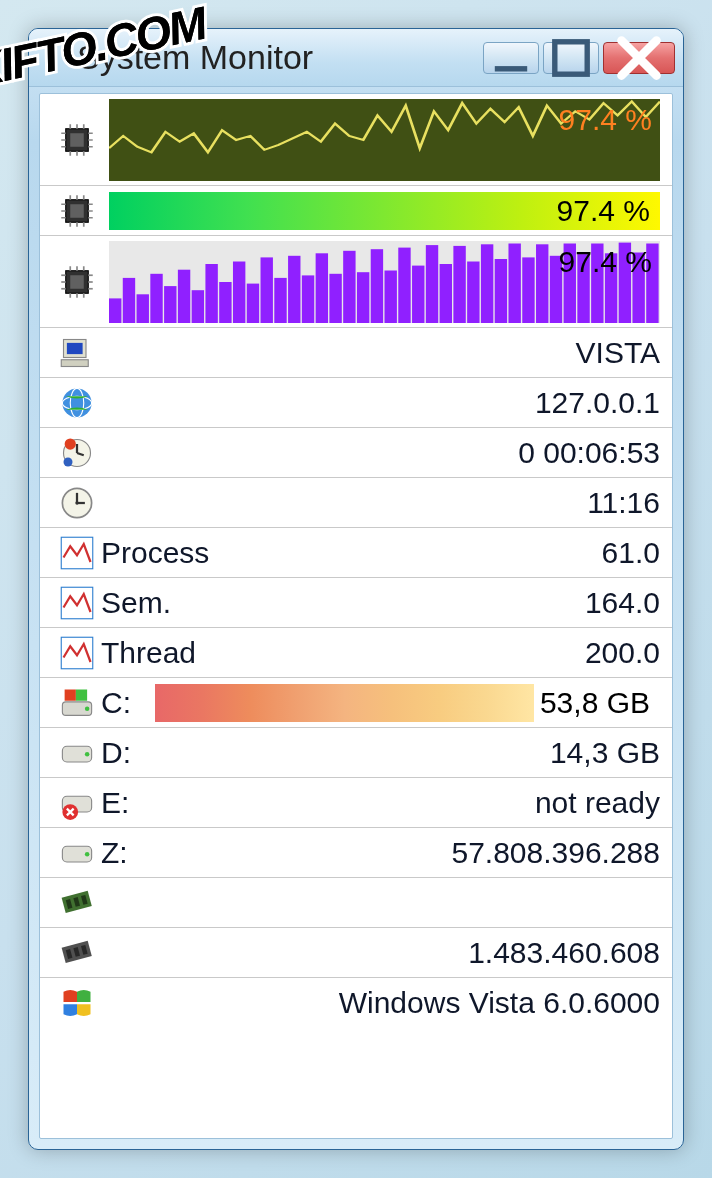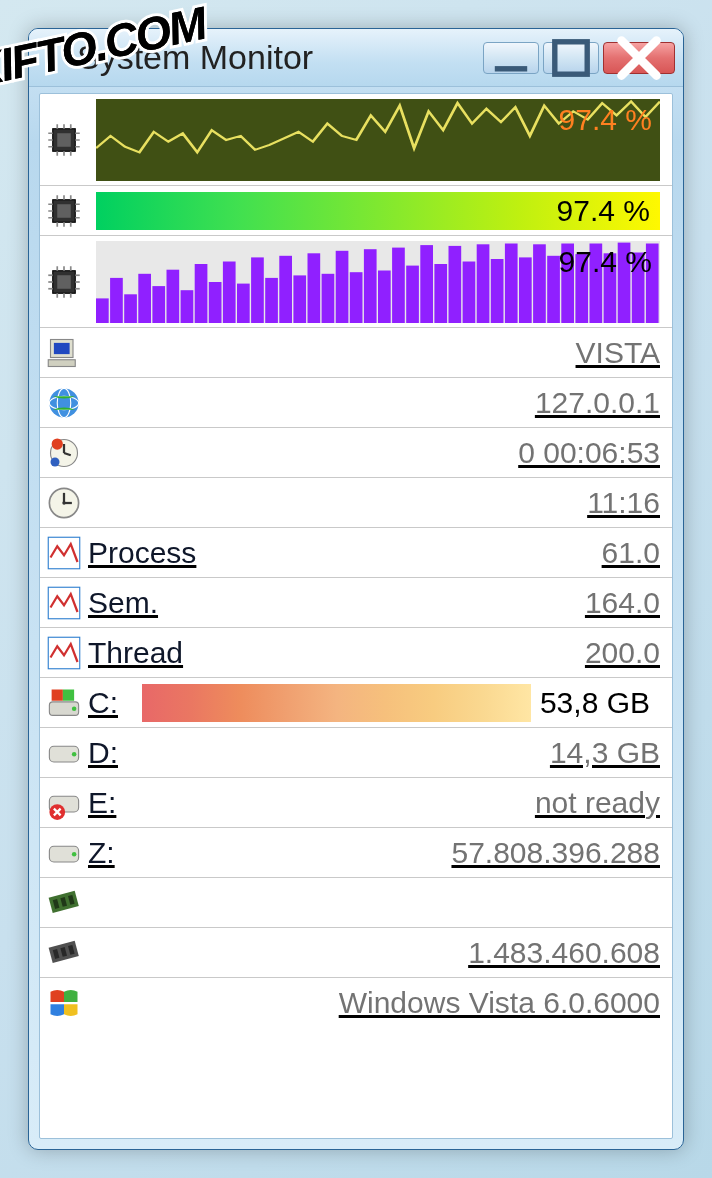--- a/index.html
+++ b/index.html
@@ -100,44 +100,43 @@
     border-radius: 2px;
     display: flex;
     flex-direction: column;
     overflow: hidden;
   }
 
   .row {
     display: flex;
     align-items: center;
     border-bottom: 1px solid #c9c9c9;
-    padding: 4px 12px 4px 2px;
+    padding: 4px 12px 4px 15px;
     min-height: 50px;
-    text-decoration: underline;
   }
   .row:last-child { border-bottom: none; }
 
   .icon-cell {
     width: 44px;
     min-width: 44px;
     height: 40px;
     display: flex;
     align-items: center;
     justify-content: center;
   }
   .icon-cell svg { width: 36px; height: 36px; }
 
   .label-cell {
     font-size: 30px;
     color: #0f172a;
     margin-left: 2px;
   }
   .value-cell {
     font-size: 30px;
-    color: #737373;
+    color: #0f172a;
     margin-left: auto;
     text-align: right;
   }
 
   
   .graph-row { min-height: 92px; align-items:center;}
   .graph-area {
     position: relative;
     flex: 1;
     margin-left: 10px;

